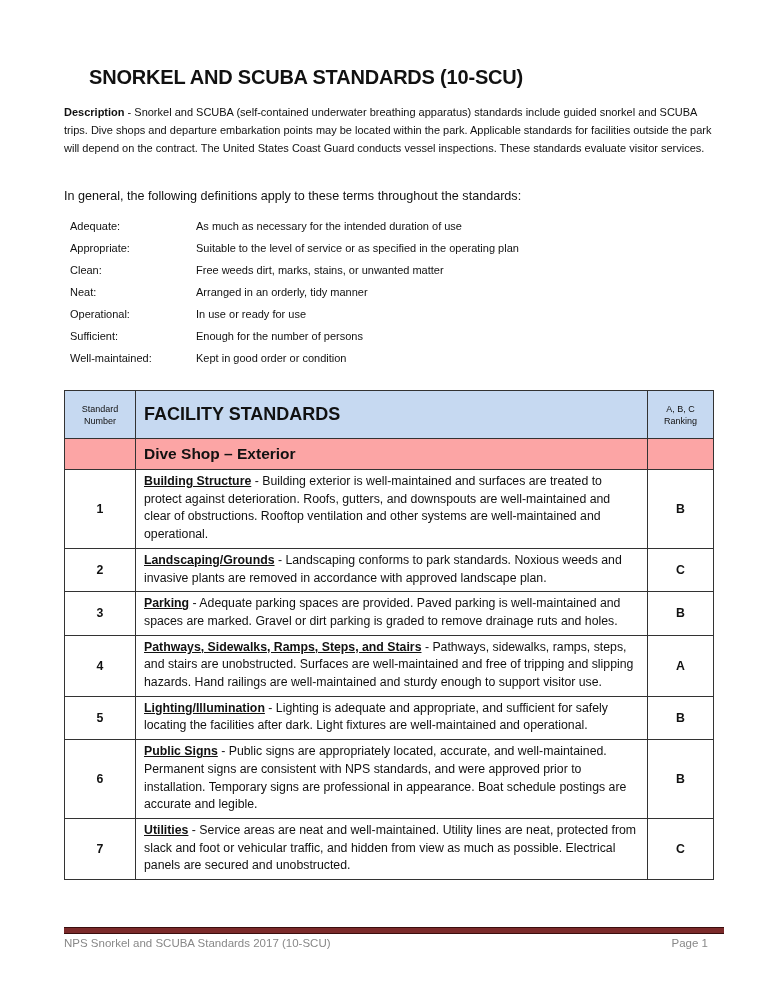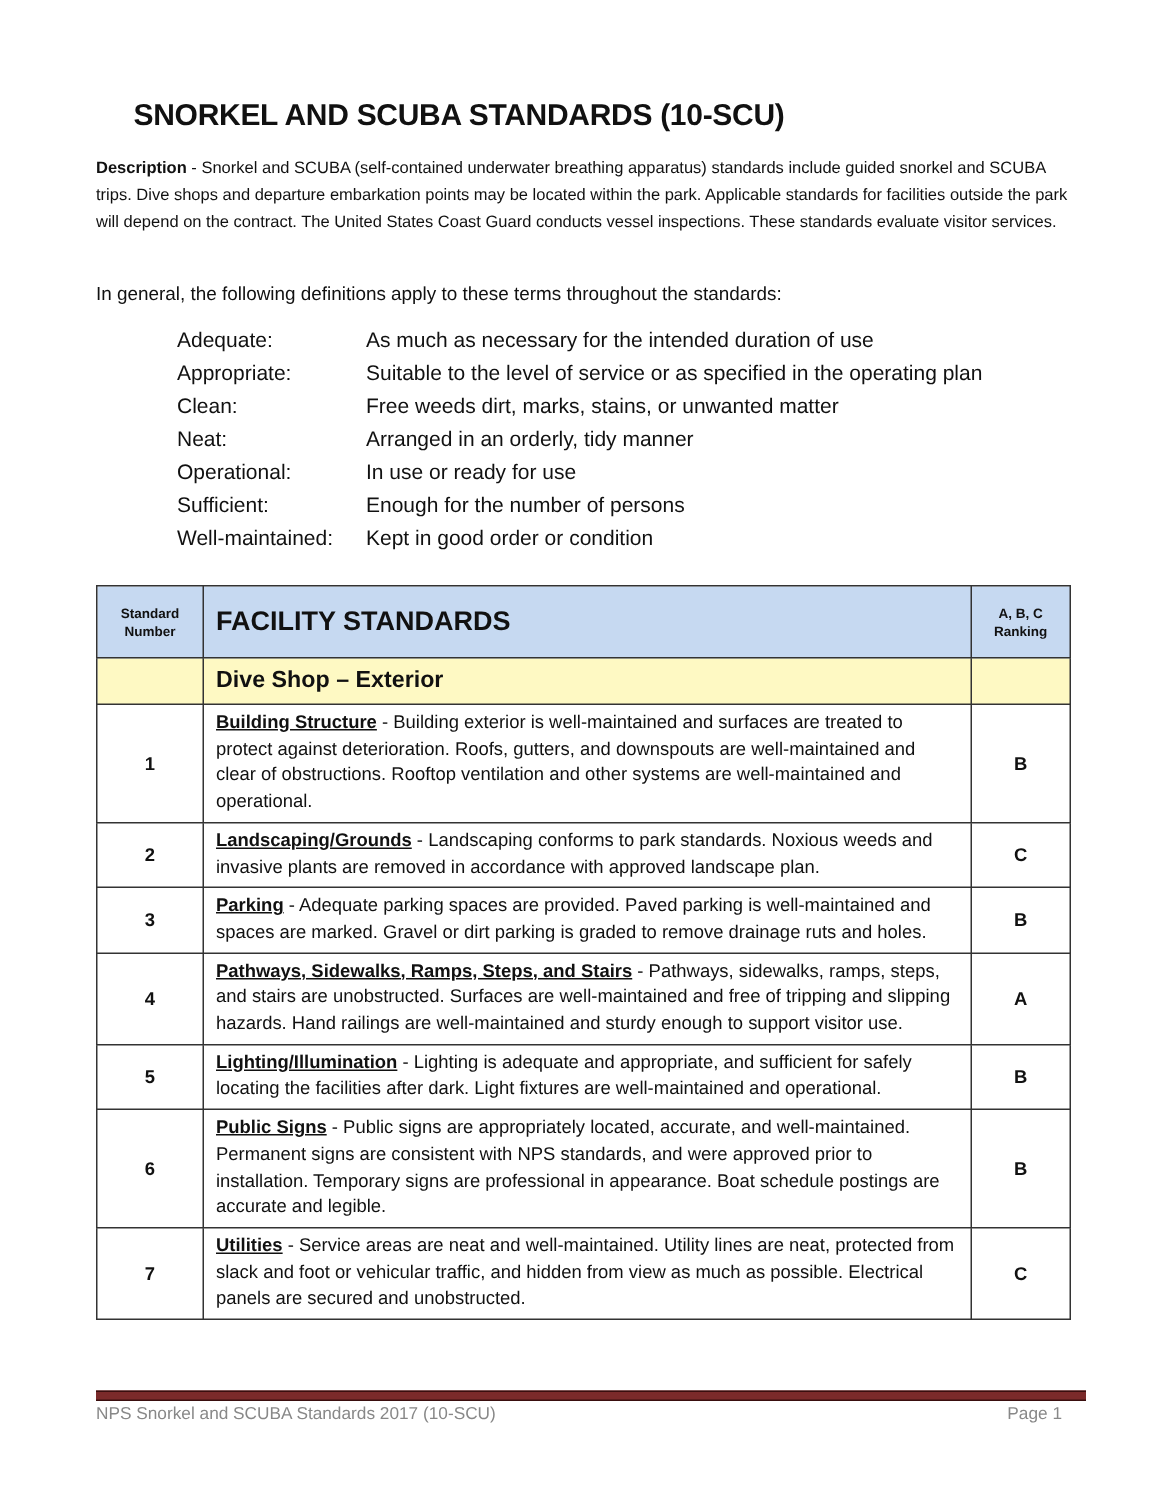--- a/index.html
+++ b/index.html
@@ -1,31 +1,31 @@
 <!DOCTYPE html>
 <html><head>
 <meta charset="utf-8">
 <style>
   html, body { margin:0; padding:0; background:#fff; }
   body { width:772px; height:999px; position:relative; font-family:"Liberation Sans", sans-serif; color:#111; overflow:hidden; }
   .title { position:absolute; top:66px; left:0; width:612px; text-align:center; font-size:20px; font-weight:bold; letter-spacing:-0.2px; }
   .desc { position:absolute; top:103px; left:64px; width:650px; font-size:11px; line-height:18px; }
   .desc b { font-weight:bold; }
   .intro { position:absolute; top:189px; left:64px; font-size:12.6px; }
-  .defs { position:absolute; top:215px; left:70px; font-size:14px;margin-left:48px; }
+  .defs { position:absolute; top:215px; left:70px; font-size:11px; }
   .def-row { display:flex; height:22px; align-items:center; }
   .def-term { width:126px; }
   table { position:absolute; top:390px; left:64px; width:650px; border-collapse:collapse; font-size:12.3px; }
   td { border:1px solid #333; vertical-align:middle; }
   .c-num { width:68px; text-align:center; }
   .c-rank { width:63px; text-align:center; font-weight:bold; }
   .hdr td { background:#c6d9f1; height:45px; }
-  .hdr .small { font-size:9px; font-weight:bold; line-height:12px; }
+  .hdr .small { font-size:9px; font-weight:normal; line-height:12px; }
   .hdr .big { font-size:18px; font-weight:bold; padding-left:8px; }
-  .sec td { background:#fef9c3; height:28px; }
+  .sec td { background:#fca5a5; height:28px; }
   .sec .sname { font-size:15.5px; font-weight:bold; padding-left:8px; }
   .row .num { font-weight:bold; }
   .row .text { padding:3px 7px 4px 8px; line-height:17.7px; }
   .row .text u { font-weight:bold; }
   .footer-line { position:absolute; top:927px; left:64px; width:660px; height:5px; background:#7b2a2a; border-top:1px solid #3a0e0e; border-bottom:1px solid #3a0e0e; }
   .footer-left { position:absolute; top:937px; left:64px; font-size:11.5px; color:#888; }
   .footer-right { position:absolute; top:937px; right:64px; font-size:11.5px; color:#888; }
 </style>
 </head>
 <body>

